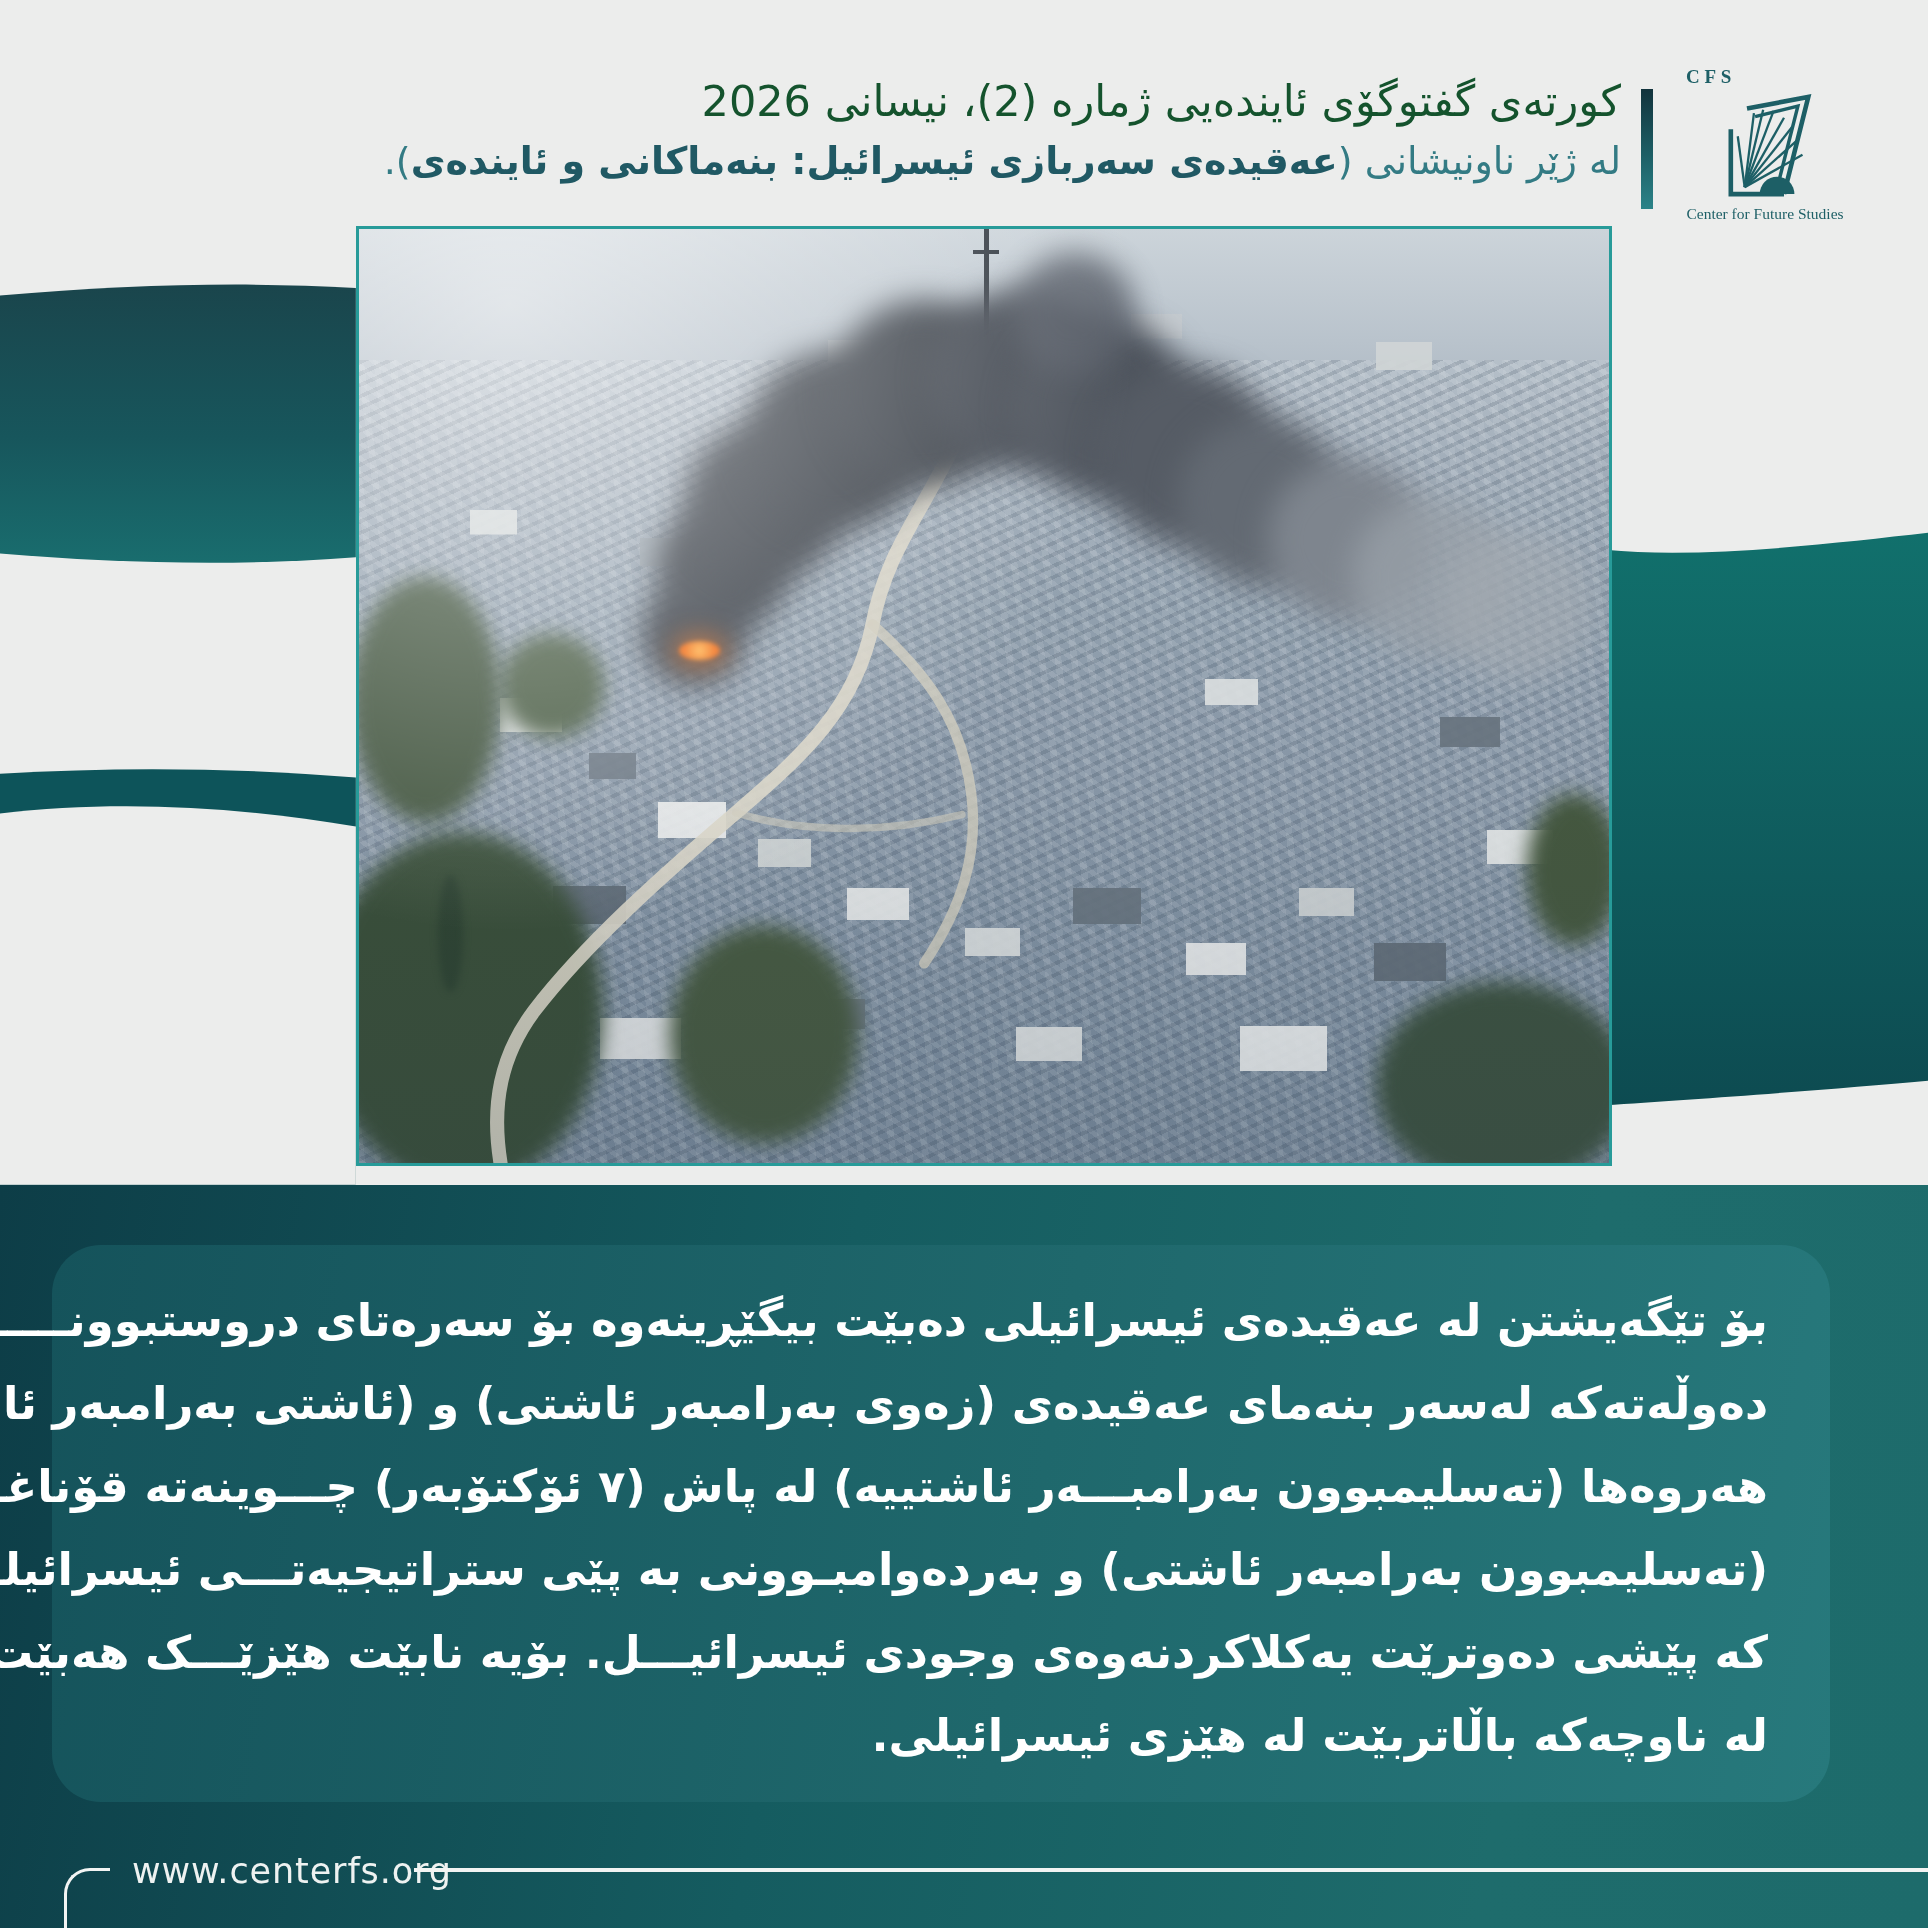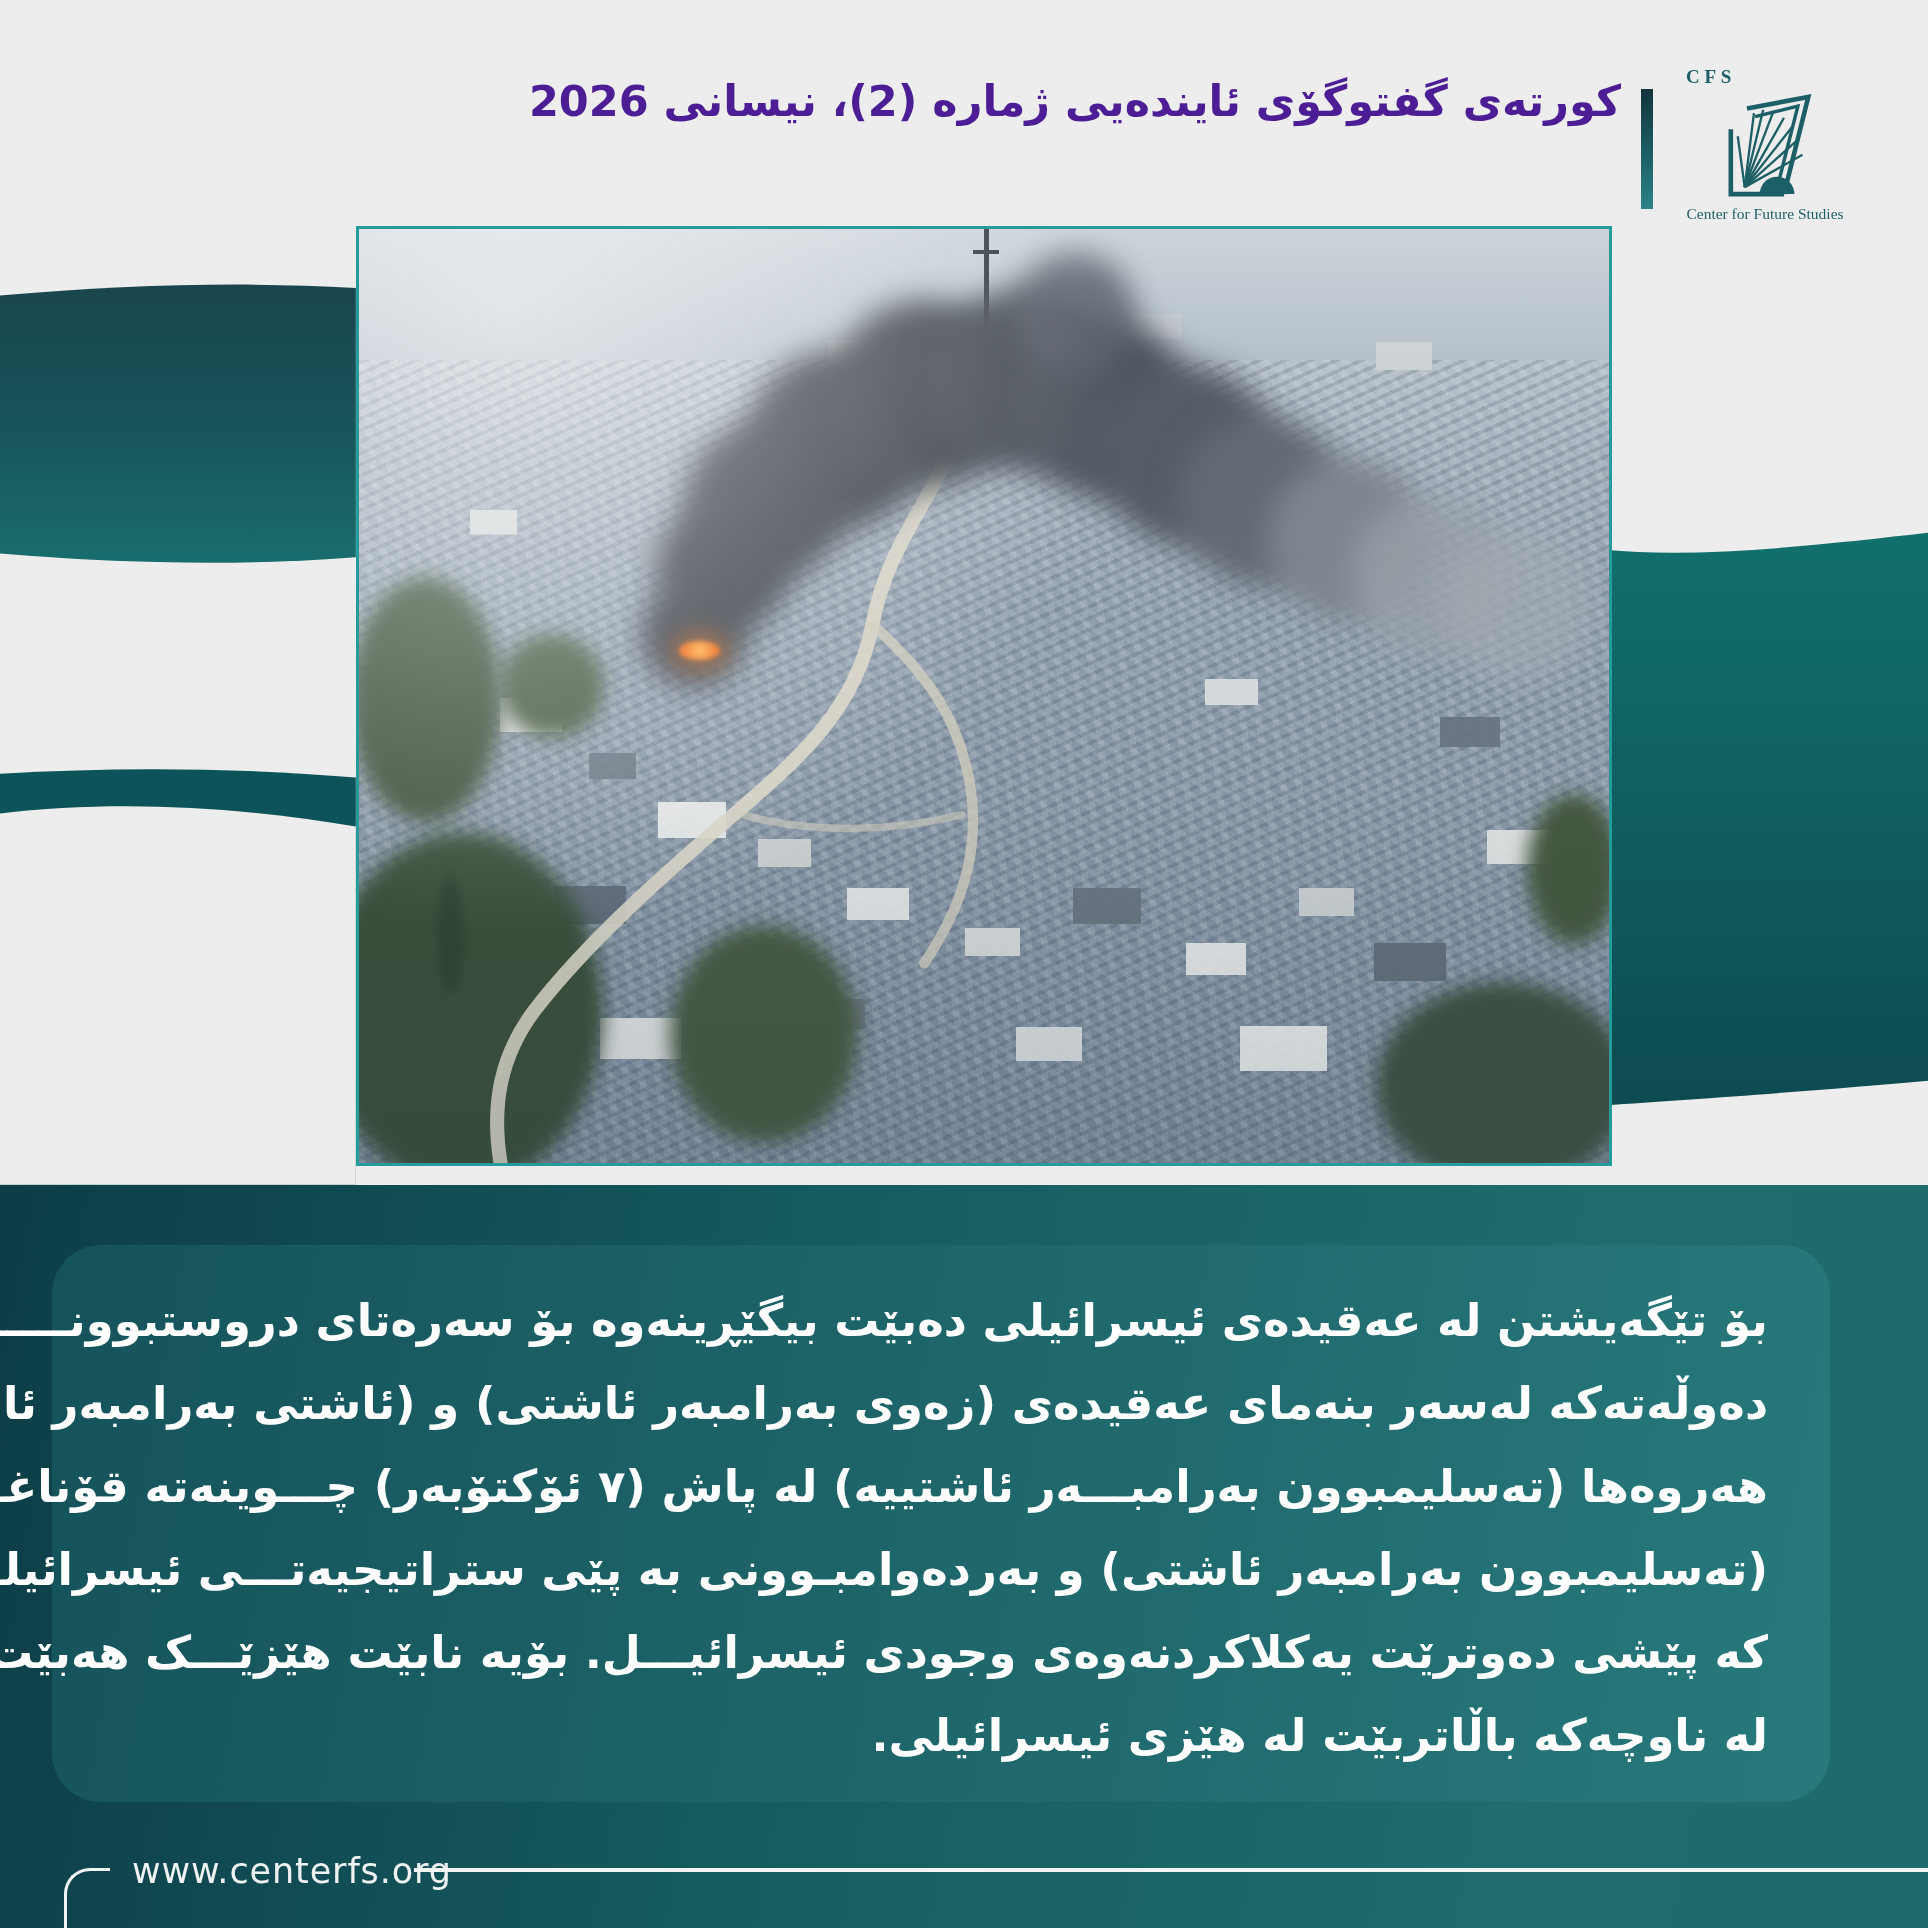--- a/index.html
+++ b/index.html
@@ -4,21 +4,21 @@
 <style>
   html,body{margin:0;padding:0;background:#9aa0a0;}
   .page{position:relative;width:1928px;height:1928px;overflow:hidden;
         background:#ecedec;font-family:"DejaVu Sans",sans-serif;}
   
   .deco{position:absolute;left:0;top:0;}
   .bottom-section{position:absolute;left:0;top:1185px;width:1928px;height:744px;
         background:linear-gradient(100deg,#0d3d47 0%,#155c60 42%,#1e6c6c 78%,#1d6b6b 100%);}
   
   .header-text{position:absolute;top:77px;right:307px;direction:rtl;text-align:right;}
-  .ht1{font-size:43px;font-weight:bold;color:#4c1d95;line-height:1.15;letter-spacing:0;}
+  .ht1{font-size:43px;font-weight:normal;color:#14532d;line-height:1.15;letter-spacing:0;}
   .ht2{font-size:38px;color:#337b84;line-height:1.2;margin-top:13px;}
   .ht2 .b{font-weight:bold;color:#205964;}
   .accent-bar{position:absolute;top:89px;right:275px;width:12.2px;height:120px;
         background:linear-gradient(180deg,#12333c 0%,#1d5f66 55%,#2b8388 100%);}
   .logo{position:absolute;top:66px;right:83px;width:160px;color:#1d5f66;}
   .logo .acr{font-family:"Liberation Serif","DejaVu Serif",serif;font-weight:bold;
         font-size:19px;letter-spacing:4.7px;margin-left:1px;}
   .logo svg{display:block;margin:1.9px auto 0 auto;}
   .logo .cap{font-family:"Liberation Serif","DejaVu Serif",serif;font-weight:normal;
         font-size:15.5px;text-align:center;white-space:nowrap;margin-top:3.8px;}
@@ -82,20 +82,21 @@
     <path d="M0,822 C130,814 260,816 378,826 L378,1258 L0,1258 Z" fill="#0d545a"></path>
     <path d="M0,864 C120,850 250,856 378,878 L378,1258 L0,1258 Z" fill="#ecedec"></path>
 
     <path d="M1705,584 C1810,594 1950,577 2048,566 L2048,1148 C1950,1157 1800,1168 1705,1174 Z" fill="url(#g2)"></path>
   </svg>
 
   <div class="bottom-section"></div>
 
   <div class="header-text">
     <div class="ht1">کورتەی گفتوگۆی ئایندەیی ژمارە (2)، نیسانی 2026</div>
+    <div class="ht2"><span>لە ژێر ناونیشانی (</span><span class="b">عەقیدەی سەربازی ئیسرائیل: بنەماکانی و ئایندەی</span><span>).</span></div>
   </div>
   <div class="accent-bar"></div>
 
   <div class="logo">
     <div class="acr">CFS</div>
     <svg width="121" height="111" viewBox="0 0 100 96" fill="none">
       <path d="M20,34 L20,90 L66,90" stroke="#1d5f66" stroke-width="4"></path>
       <path d="M34,16 L87,6 L66,90" stroke="#1d5f66" stroke-width="4"></path>
       <path d="M41,23 L78,14 L60,85" stroke="#1d5f66" stroke-width="3"></path>
       <g stroke="#1d5f66" stroke-width="2">

